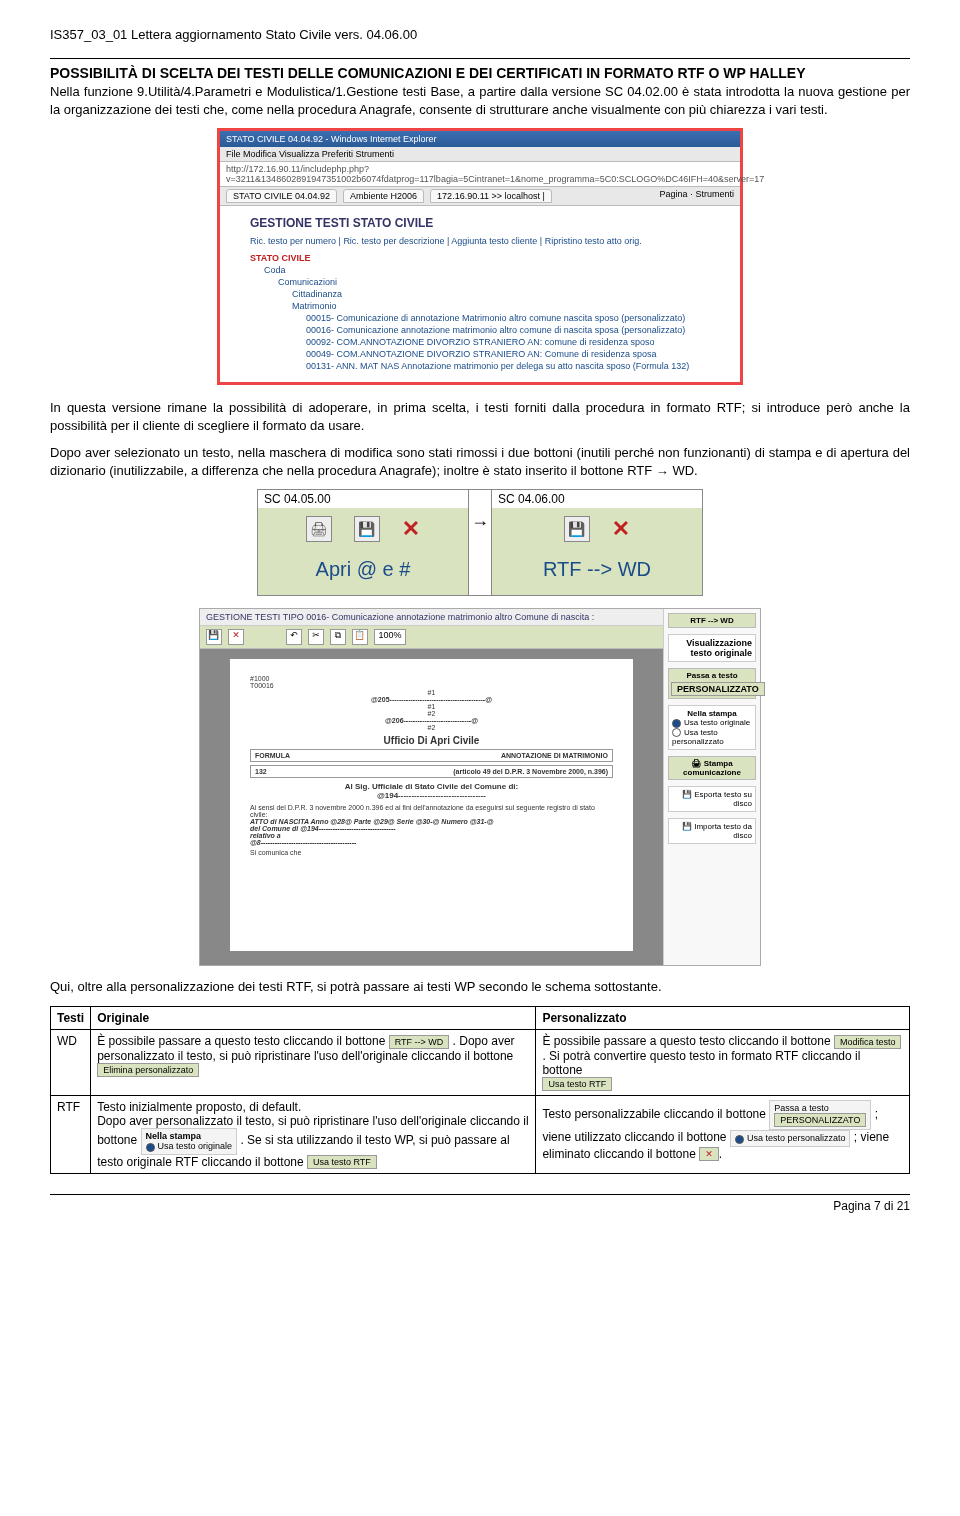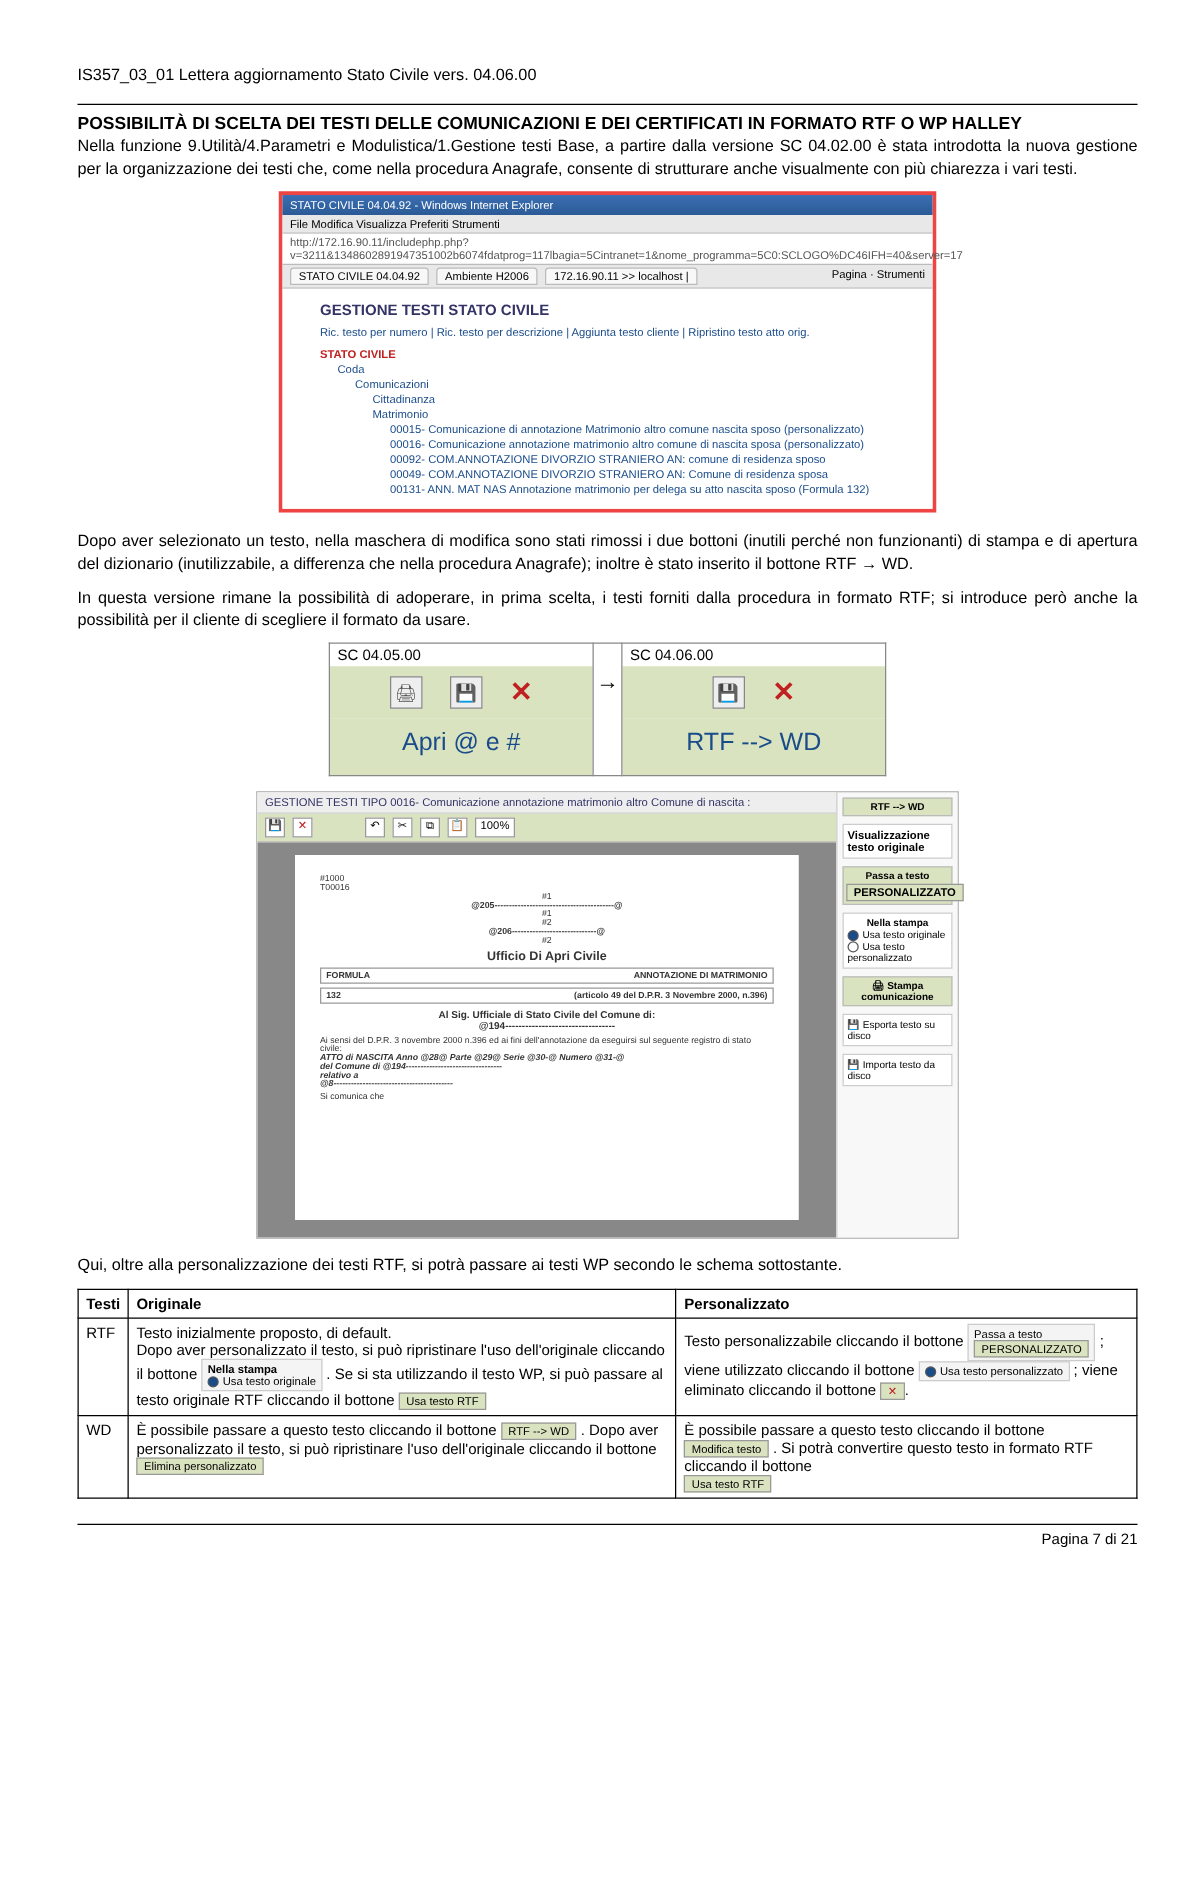--- a/index.html
+++ b/index.html
@@ -4,22 +4,21 @@
 <style>
   body {
     margin: 0;
     font-family: Arial, sans-serif;
     font-size: 13px;
     color: #000;
     background: #fff;
     width: 960px;
   }
   .page {
-    padding: 52px 50px;
-    margin-left: 12px;
+    padding: 27px 50px;
   }
   .header-line {
     font-size: 13px;
     margin-bottom: 16px;
   }
   .title {
     font-size: 14px;
     font-weight: bold;
     margin: 0 0 2px 0;
   }
@@ -203,21 +202,21 @@
     border-left: 1px solid #ccc;
     padding: 4px 4px;
     display: flex;
     flex-direction: column;
     gap: 6px;
   }
   .right-panel {
     background: #fff;
     border: 1px solid #ccc;
     padding: 3px;
-    text-align: left;
+    text-align: right;
     font-size: 8px;
   }
   .right-panel-head {
     background: #d9e3c0;
     border: 1px solid #bbb;
     padding: 2px;
     text-align: center;
     font-size: 8px;
     font-weight: bold;
   }
@@ -322,22 +321,22 @@
       <div class="tree-line tree-indent-3">Cittadinanza</div>
       <div class="tree-line tree-indent-3">Matrimonio</div>
       <div class="tree-line tree-indent-4">00015- Comunicazione di annotazione Matrimonio altro comune nascita sposo (personalizzato)</div>
       <div class="tree-line tree-indent-4">00016- Comunicazione annotazione matrimonio altro comune di nascita sposa (personalizzato)</div>
       <div class="tree-line tree-indent-4">00092- COM.ANNOTAZIONE DIVORZIO STRANIERO AN: comune di residenza sposo</div>
       <div class="tree-line tree-indent-4">00049- COM.ANNOTAZIONE DIVORZIO STRANIERO AN: Comune di residenza sposa</div>
       <div class="tree-line tree-indent-4">00131- ANN. MAT NAS Annotazione matrimonio per delega su atto nascita sposo (Formula 132)</div>
     </div>
   </div>
 
+  <p class="para">In questa versione rimane la possibilità di adoperare, in prima scelta, i testi forniti dalla procedura in formato RTF; si introduce però anche la possibilità per il cliente di scegliere il formato da usare.</p>
   <p class="para">Dopo aver selezionato un testo, nella maschera di modifica sono stati rimossi i due bottoni (inutili perché non funzionanti) di stampa e di apertura del dizionario (inutilizzabile, a differenza che nella procedura Anagrafe); inoltre è stato inserito il bottone RTF → WD.</p>
-  <p class="para">In questa versione rimane la possibilità di adoperare, in prima scelta, i testi forniti dalla procedura in formato RTF; si introduce però anche la possibilità per il cliente di scegliere il formato da usare.</p>
 
   <table class="toolbar-table">
     <tbody>
         <tr>
       <td class="toolbar-cell">
         <div class="tb-head">SC 04.05.00</div>
         <div class="tb-icons">
           <span class="icon-box icon-print">🖨</span>
           <span class="icon-box icon-save">💾</span>
           <span class="icon-delete">✕</span>
@@ -423,20 +422,35 @@
   <p class="para">Qui, oltre alla personalizzazione dei testi RTF, si potrà passare ai testi WP secondo le schema sottostante.</p>
 
   <table class="final-table">
     <tbody>
         <tr>
       <th>Testi</th>
       <th>Originale</th>
       <th>Personalizzato</th>
     </tr>
     <tr>
+      <td>WD</td>
+      <td>
+        <span>È possibile passare a questo testo cliccando il bottone </span>
+        <span class="inline-btn">RTF --&gt; WD</span>
+        <span>. Dopo aver personalizzato il testo, si può ripristinare l'uso dell'originale cliccando il bottone</span><br>
+        <span class="inline-btn">Elimina personalizzato</span>
+      </td>
+      <td>
+        <span>È possibile passare a questo testo cliccando il bottone </span>
+        <span class="inline-btn">Modifica testo</span>
+        <span>. Si potrà convertire questo testo in formato RTF cliccando il bottone</span><br>
+        <span class="inline-btn">Usa testo RTF</span>
+      </td>
+    </tr>
+    <tr>
       <td>RTF</td>
       <td>
         <span>Testo inizialmente proposto, di default.</span><br>
         <span>Dopo aver personalizzato il testo, si può ripristinare l'uso dell'originale cliccando il bottone </span>
         <span class="inline-radio-block">
           <span style="font-weight:bold">Nella stampa</span><br>
           <span class="radio-dot on"></span><span>Usa testo originale</span>
         </span>
         <span>. Se si sta utilizzando il testo WP, si può passare al testo  originale RTF  cliccando il bottone </span>
         <span class="inline-btn">Usa testo RTF</span>
@@ -448,32 +462,17 @@
           <span class="inline-btn">PERSONALIZZATO</span>
         </span>
         <span>; viene utilizzato cliccando il bottone </span>
         <span class="inline-radio-block">
           <span class="radio-dot on"></span><span>Usa testo personalizzato</span>
         </span>
         <span>; viene eliminato cliccando il bottone </span>
         <span class="inline-btn" style="color:#c02020">✕</span>.
       </td>
     </tr>
-    <tr>
-      <td>WD</td>
-      <td>
-        <span>È possibile passare a questo testo cliccando il bottone </span>
-        <span class="inline-btn">RTF --&gt; WD</span>
-        <span>. Dopo aver personalizzato il testo, si può ripristinare l'uso dell'originale cliccando il bottone</span><br>
-        <span class="inline-btn">Elimina personalizzato</span>
-      </td>
-      <td>
-        <span>È possibile passare a questo testo cliccando il bottone </span>
-        <span class="inline-btn">Modifica testo</span>
-        <span>. Si potrà convertire questo testo in formato RTF cliccando il bottone</span><br>
-        <span class="inline-btn">Usa testo RTF</span>
-      </td>
-    </tr>
   </tbody>
     </table>
 
   <div class="footer">Pagina 7 di 21</div>
 </div>
 
 </body></html>

